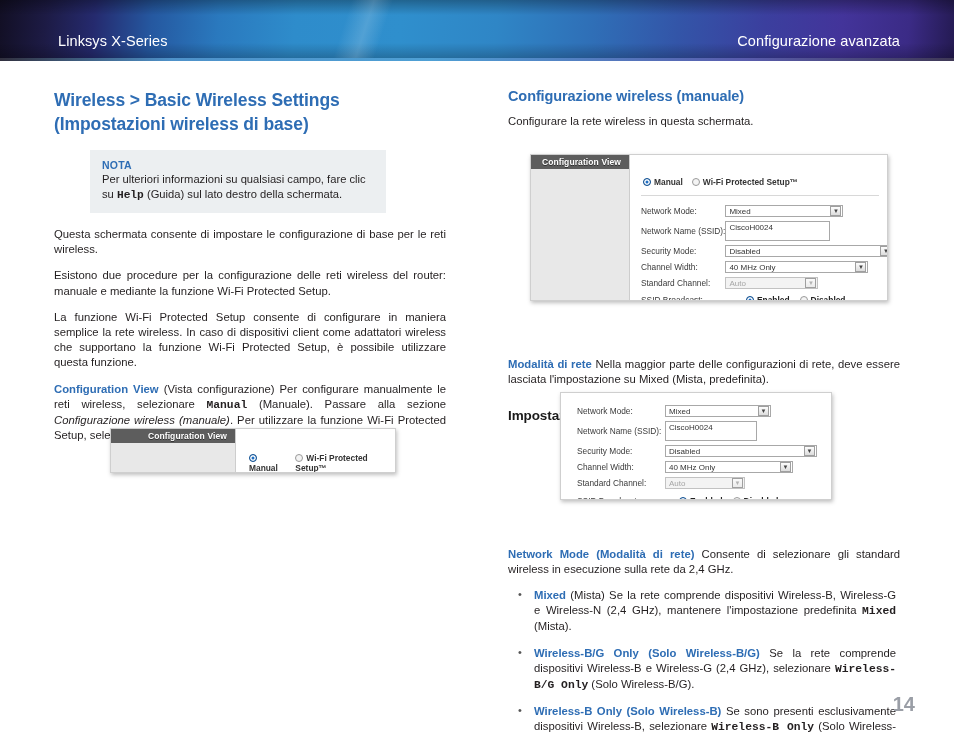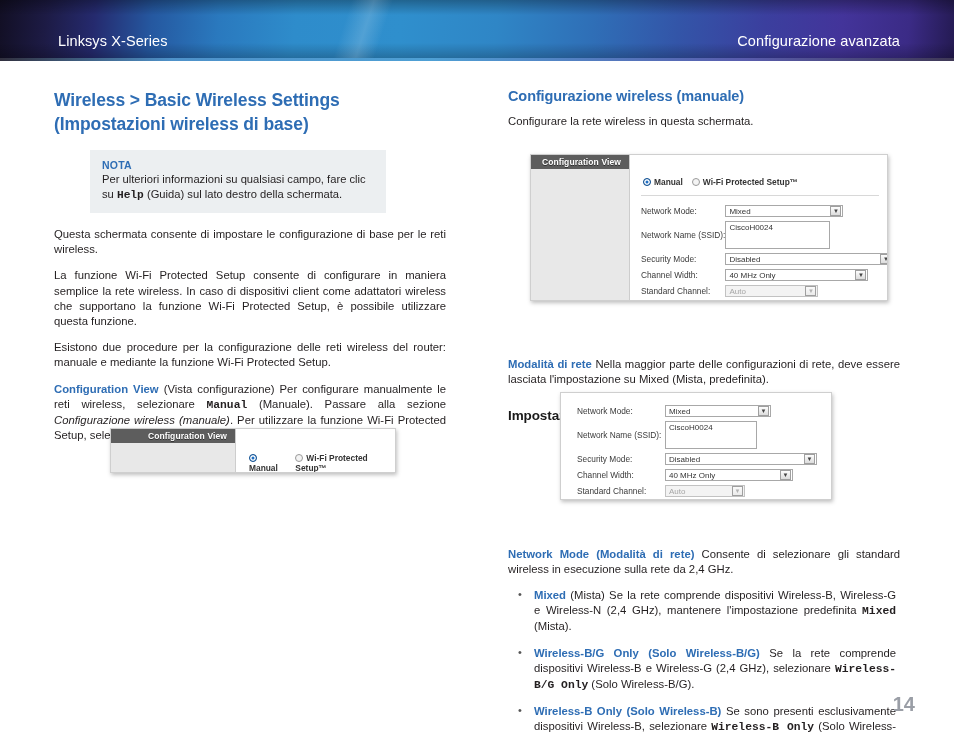--- a/index.html
+++ b/index.html
@@ -149,21 +149,21 @@
 
   table.fields{ border-collapse:collapse; width:100%; }
   table.fields td{
     font-size:8.3px; color:#3a3a3a; padding:2px 0; vertical-align:middle;
   }
   td.flabel{ white-space:nowrap; }
   .inputbox{
     display:inline-block;
     border:1px solid #a8a8a8;
     background:#ffffff;
-    height:28px; line-height:11px;
+    height:20px; line-height:11px;
     font-size:8px; color:#333;
     padding:0 3px;
     vertical-align:middle;
   }
   .selectbox{
     display:inline-flex; align-items:center; justify-content:space-between;
     border:1px solid #a8a8a8; background:#ffffff;
     height:12px; font-size:8px; color:#333;
     padding:0 0 0 3px; vertical-align:middle;
   }
@@ -201,22 +201,22 @@
 
   <div class="note-box">
     <div class="note-label">NOTA</div>
     <div class="note-text">
       <span>Per ulteriori informazioni su qualsiasi campo, fare clic su </span><span class="bold">Help</span>
       <span>(Guida) sul lato destro della schermata.</span>
     </div>
   </div>
 
   <p class="body">Questa schermata consente di impostare le configurazione di base per le reti wireless.</p>
+  <p class="body">Esistono due procedure per la configurazione delle reti wireless del router: manuale e mediante la funzione Wi-Fi Protected Setup.</p>
   <p class="body">La funzione Wi-Fi Protected Setup consente di configurare in maniera semplice la rete wireless. In caso di dispositivi client come adattatori wireless che supportano la funzione Wi-Fi Protected Setup, è possibile utilizzare questa funzione.</p>
-  <p class="body">Esistono due procedure per la configurazione delle reti wireless del router: manuale e mediante la funzione Wi-Fi Protected Setup.</p>
 
   <p class="body">
     <span class="blue">Configuration View</span><span> (Vista configurazione)  Per configurare manualmente le reti wireless, selezionare </span><span class="bold">Manual</span><span> (Manuale). Passare alla sezione </span><span class="ital">Configurazione wireless (manuale)</span><span>. Per utilizzare la funzione Wi-Fi Protected Setup, selezionare </span><span class="bold">Wi-Fi Protected Setup</span><span>.</span>
   </p>
 
   <div class="shot" style="position:absolute; left:56px; top:340px; width:286px; height:45px;">
     <div style="position:absolute;left:0;top:0;width:124px;height:100%;background:#e8e8e8;"></div>
     <div class="cv-tab" style="position:absolute;left:0;top:0;width:124px;height:14px;line-height:9px;">Configuration View</div>
     <div style="position:absolute;left:124px;top:0;right:0;bottom:0;background:#ffffff;border-left:1px solid #cdcdcd;"></div>
     <div class="radio-row" style="position:absolute;left:138px;top:24px;">

